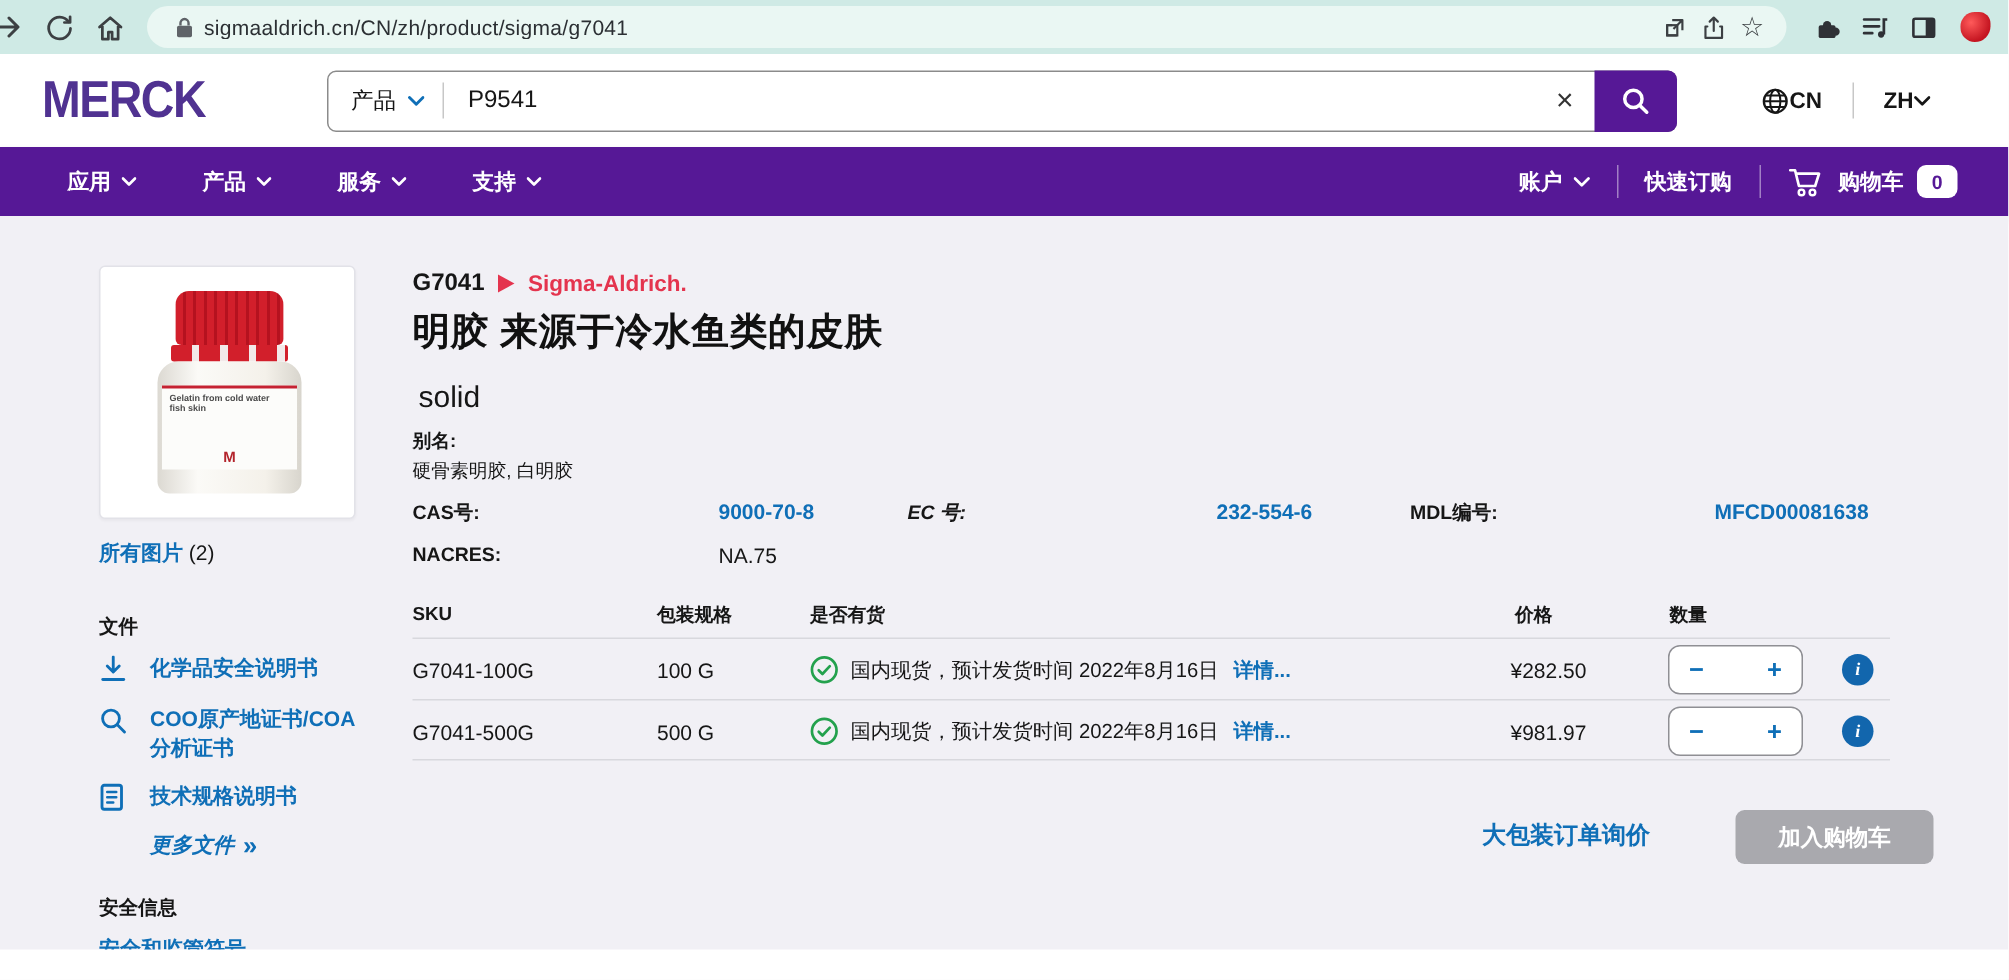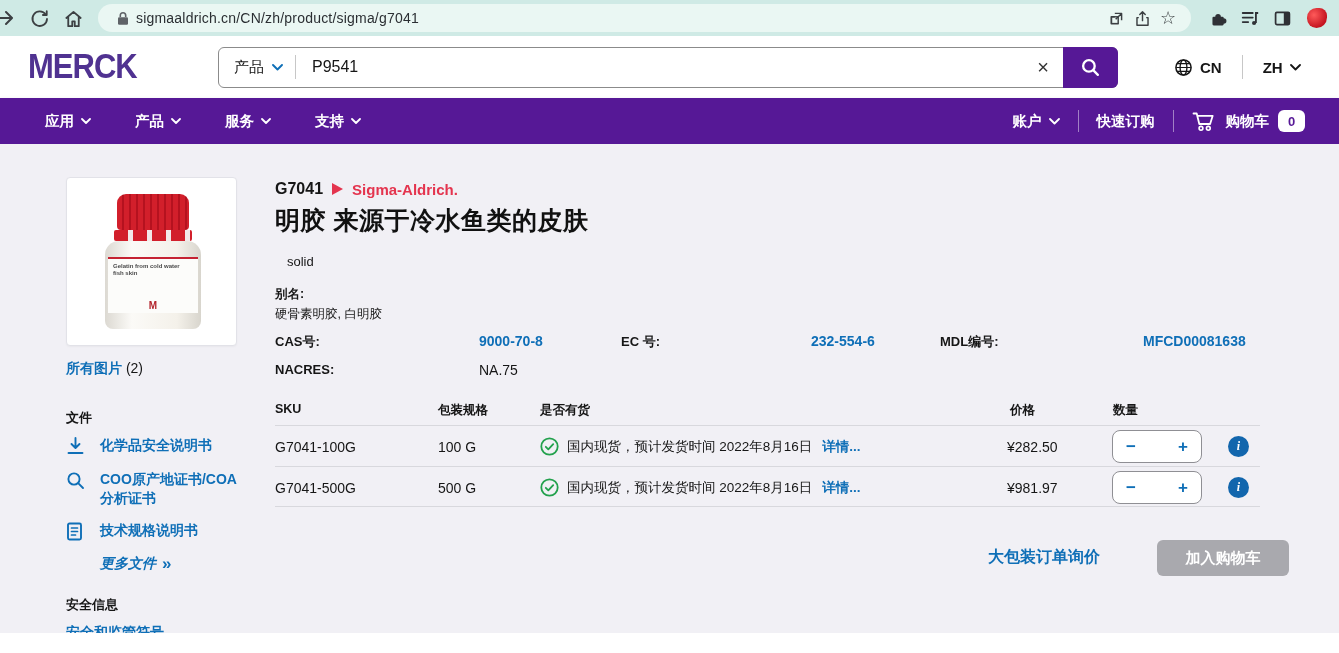--- a/index.html
+++ b/index.html
@@ -22,21 +22,21 @@
   .merck-logo { width:150px; font-size:31px; font-weight:800; color:#503291; letter-spacing:-1px; transform:scaleY(1.12); cursor:pointer; flex:none; }
   .search-box { margin-left:40px; width:900px; height:41px; border:1px solid #8b8b8b; border-radius:6px; display:flex; align-items:center; background:#fff; flex:none; }
   .search-cat { display:flex; align-items:center; gap:8px; padding:0 12px 0 15px; font-size:15px; cursor:pointer; flex:none; }
   .search-vdiv { width:1px; height:24px; background:#c7c7c7; flex:none; }
   .search-value { flex:1; padding-left:16px; font-size:16px; color:#161616; white-space:nowrap; overflow:hidden; }
   .search-clear { font-size:20px; color:#333; padding:0 14px; cursor:pointer; flex:none; }
   .search-btn { width:55px; height:41px; margin:-1px -1px -1px 0; border:none; background:#561896; border-radius:0 6px 6px 0; display:flex; align-items:center; justify-content:center; cursor:pointer; flex:none; }
   .locale { display:flex; align-items:center; margin-left:56px; gap:10px; flex:none; }
   .locale .lab { font-size:15px; font-weight:700; color:#161616; }
   .locale .vdiv { width:1px; height:24px; background:#c7c7c7; margin:0 10px; }
-  .locale .grp { display:flex; align-items:center; gap:7px; cursor:pointer; }
+  .locale .grp { display:flex; align-items:center; cursor:pointer; }
 
   
   .main-nav { position:relative; height:46px; background:#561896; display:flex; align-items:center; padding:0 34px 0 45px; color:#fff; box-shadow:0 3px 5px rgba(40,10,70,.25); }
   .nav-left { display:flex; align-items:center; gap:44px; }
   .nav-item { display:flex; align-items:center; gap:7px; font-size:14.5px; font-weight:700; cursor:pointer; }
   .nav-spacer { flex:1; }
   .nav-right { display:flex; align-items:center; gap:18px; }
   .nav-sep { width:1px; height:22px; background:rgba(255,255,255,.45); }
   .cart-grp { display:flex; align-items:center; gap:9px; cursor:pointer; }
   .cart-badge { min-width:27px; height:22px; background:#fff; color:#561896; border-radius:6px; font-size:13px; font-weight:800; display:flex; align-items:center; justify-content:center; padding:0 6px; }
@@ -68,21 +68,21 @@
   .more-docs .chev2 { font-size:17px; font-weight:800; color:#0f6fb7; line-height:14px; }
   .clipped-link { position:absolute; left:66px; top:481px; height:8px; overflow:hidden; font-size:14px; font-weight:700; color:#0f6fb7; line-height:14px; }
 
   
   .main-col { position:absolute; left:275px; top:0; width:985px; height:489px; }
   .brand-row { position:absolute; top:36px; left:0; display:flex; align-items:center; gap:9px; }
   .prod-number { font-size:16px; font-weight:800; color:#161616; }
   .tri { width:0; height:0; border-left:11px solid #e4344e; border-top:6px solid transparent; border-bottom:6px solid transparent; }
   .brand-name { font-size:15px; font-weight:800; color:#e4344e; }
   .prod-title { position:absolute; top:60px; left:0; font-size:25px; font-weight:800; color:#111; letter-spacing:.5px; }
-  .prod-form { position:absolute; top:110px; left:12px; font-size:13px; }
+  .prod-form { position:absolute; top:110px; left:4px; font-size:20px; }
   .syn-label { position:absolute; top:142px; left:0; font-size:12.5px; font-weight:700; }
   .syn-val { position:absolute; top:162px; left:0; font-size:12.5px; }
   .props { position:absolute; top:189px; left:0; width:100%; height:50px; }
   .p-lab { position:absolute; font-size:13px; font-weight:700; }
   .p-val { position:absolute; font-size:14px; font-weight:700;margin-left:41px; }
   .p-val.plain { font-weight:400; color:#161616; }
 
   .ptable { position:absolute; top:256px; left:0; width:985px; }
   .thead { position:relative; height:25px; }
   .th { position:absolute; top:2px; font-size:12.5px; font-weight:700; }
@@ -330,21 +330,21 @@
       </div>
 
       <h1 class="prod-title">明胶 来源于冷水鱼类的皮肤</h1>
       <div class="prod-form">solid</div>
       <div class="syn-label">别名:</div>
       <div class="syn-val">硬骨素明胶, 白明胶</div>
 
       <div class="props">
         <span class="p-lab" style="left:0;top:0;">CAS号:</span>
         <span class="p-val blue" style="left:163px;top:0;">9000-70-8</span>
-        <span class="p-lab" style="left:346px;top:0;">EC 号:</span>
+        <span class="p-lab" style="left:330px;top:0;font-style:italic;">EC 号:</span>
         <span class="p-val blue" style="left:495px;top:0;">232-554-6</span>
         <span class="p-lab" style="left:665px;top:0;">MDL编号:</span>
         <span class="p-val blue" style="left:827px;top:0;">MFCD00081638</span>
         <span class="p-lab" style="left:0;top:29px;">NACRES:</span>
         <span class="p-val plain" style="left:163px;top:29px;">NA.75</span>
       </div>
 
       <div class="ptable">
         <div class="thead">
           <span class="th" style="left:0;">SKU</span>

